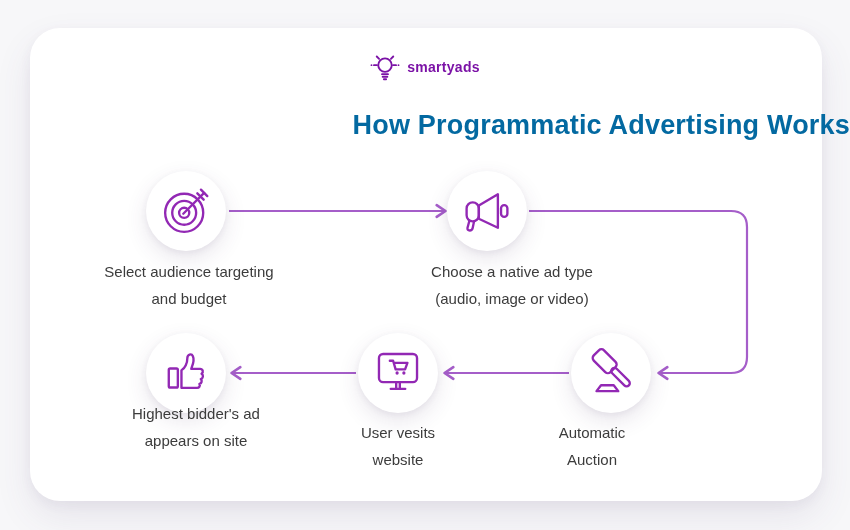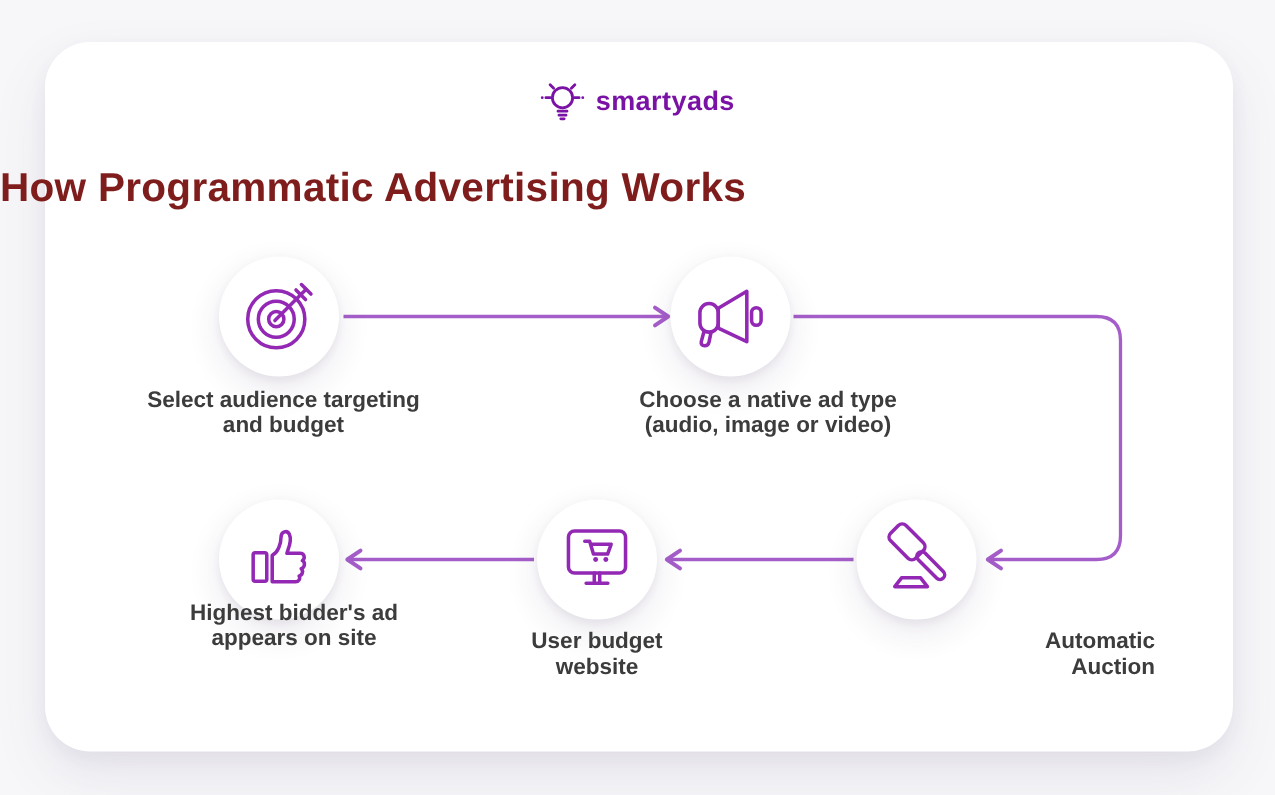--- a/index.html
+++ b/index.html
@@ -11,38 +11,37 @@
   .card{
     position:absolute;left:30px;top:28px;width:792px;height:473px;
     background:#ffffff;border-radius:30px;
     box-shadow:0 16px 36px rgba(90,70,120,0.10), 0 4px 12px rgba(90,70,120,0.06);
   }
   .logo{
     position:absolute;left:0;right:0;top:50px;
     display:flex;align-items:center;justify-content:center;gap:7px;
   }
   .logo-text{
-    color:#7B12A6;font-size:18px;font-weight:600;letter-spacing:.3px;
+    color:#7B12A6;font-size:14px;font-weight:600;letter-spacing:.3px;
   }
   .title{
-    position:absolute;left:0;right:0;top:110px;text-align:left;
-    color:#7f1d1d;font-size:27px;font-weight:800;letter-spacing:.2px;
+    position:absolute;left:0;right:0;top:110px;text-align:right;
+    color:#0369a1;font-size:27px;font-weight:800;letter-spacing:.2px;
   }
   .node{
     position:absolute;width:80px;height:80px;border-radius:50%;
     background:#ffffff;
     box-shadow:0 8px 22px rgba(70,50,100,0.12), 0 2px 6px rgba(70,50,100,0.07);
     display:flex;align-items:center;justify-content:center;
   }
   .node svg{display:block;}
   .step-label{
     position:absolute;width:280px;transform:translateX(-50%);
-    text-align:center;color:#3C3C3C;font-size:15px;line-height:17px;
+    text-align:center;color:#3C3C3C;font-size:15px;line-height:27px;
     white-space:pre-line;
-    font-weight:bold;
   }
   .flow-lines{position:absolute;left:0;top:0;pointer-events:none;}
   .icon-stroke{stroke:#9228B4;fill:none;stroke-width:2.6;stroke-linecap:round;stroke-linejoin:round;}
   .icon-fill{fill:#9228B4;stroke:none;}
   .logo-stroke{stroke:#7B12A6;fill:none;stroke-width:2;stroke-linecap:round;stroke-linejoin:round;}
   .logo-fill{fill:#7B12A6;stroke:none;}
 </style>
 </head>
 <body>
 
@@ -96,33 +95,33 @@
 <div class="step-label" style="left:512px;top:258px;">Choose a native ad type
 (audio, image or video)</div>
 
 <div class="node" style="left:571px;top:333px;">
   <svg width="58" height="58" viewBox="0 0 64 64">
     <rect class="icon-stroke" x="17" y="6" width="16" height="26" rx="4" transform="rotate(-45 25 19)"></rect>
     <rect class="icon-stroke" x="29.5" y="33" width="26" height="7" rx="3.5" transform="rotate(45 42.5 36.5)"></rect>
     <path class="icon-stroke" d="M16 52 H40 L35 45.5 H21 Z"></path>
   </svg>
 </div>
-<div class="step-label" style="left:630px;top:419px;text-align:right;">Automatic
+<div class="step-label" style="left:592px;top:419px;">Automatic
 Auction</div>
 
 <div class="node" style="left:358px;top:333px;">
   <svg width="58" height="58" viewBox="0 0 64 64">
     <rect class="icon-stroke" x="11" y="11" width="42" height="31" rx="4.5"></rect>
     <path class="icon-stroke" d="M23 18.5 h3.6 l2.8 9.5 h10.4 l2.6 -7.2 h-14.2"></path>
     <circle class="icon-fill" cx="31" cy="32" r="1.8"></circle>
     <circle class="icon-fill" cx="38.5" cy="32" r="1.8"></circle>
     <path class="icon-stroke" d="M30 42 v6.5 M34 42 v6.5 M24 49.5 H40"></path>
   </svg>
 </div>
-<div class="step-label" style="left:398px;top:419px;">User budget
+<div class="step-label" style="left:398px;top:419px;">User vesits
 website</div>
 
 <div class="node" style="left:146px;top:333px;">
   <svg width="58" height="58" viewBox="0 0 64 64">
     <rect class="icon-stroke" x="13" y="27" width="10" height="21" rx="1.5"></rect>
     <path class="icon-stroke" d="M27 48.4 L27 29 C31 27 33.5 21 33.5 15.5 C33.5 11.5 38 10 39.6 13.4 C40.8 16 40.3 20.5 38.6 25 L37.8 27.4 L47.5 27.4 C50.6 27.4 51.6 31 49.2 32.8 C51.6 34.2 51 38 48.3 38.7 C50.2 40.3 49.3 43.6 46.8 44.1 C48 46 46.6 48.4 44.2 48.4 Z"></path>
   </svg>
 </div>
 <div class="step-label" style="left:196px;top:400px;">Highest bidder's ad
 appears on site</div>

